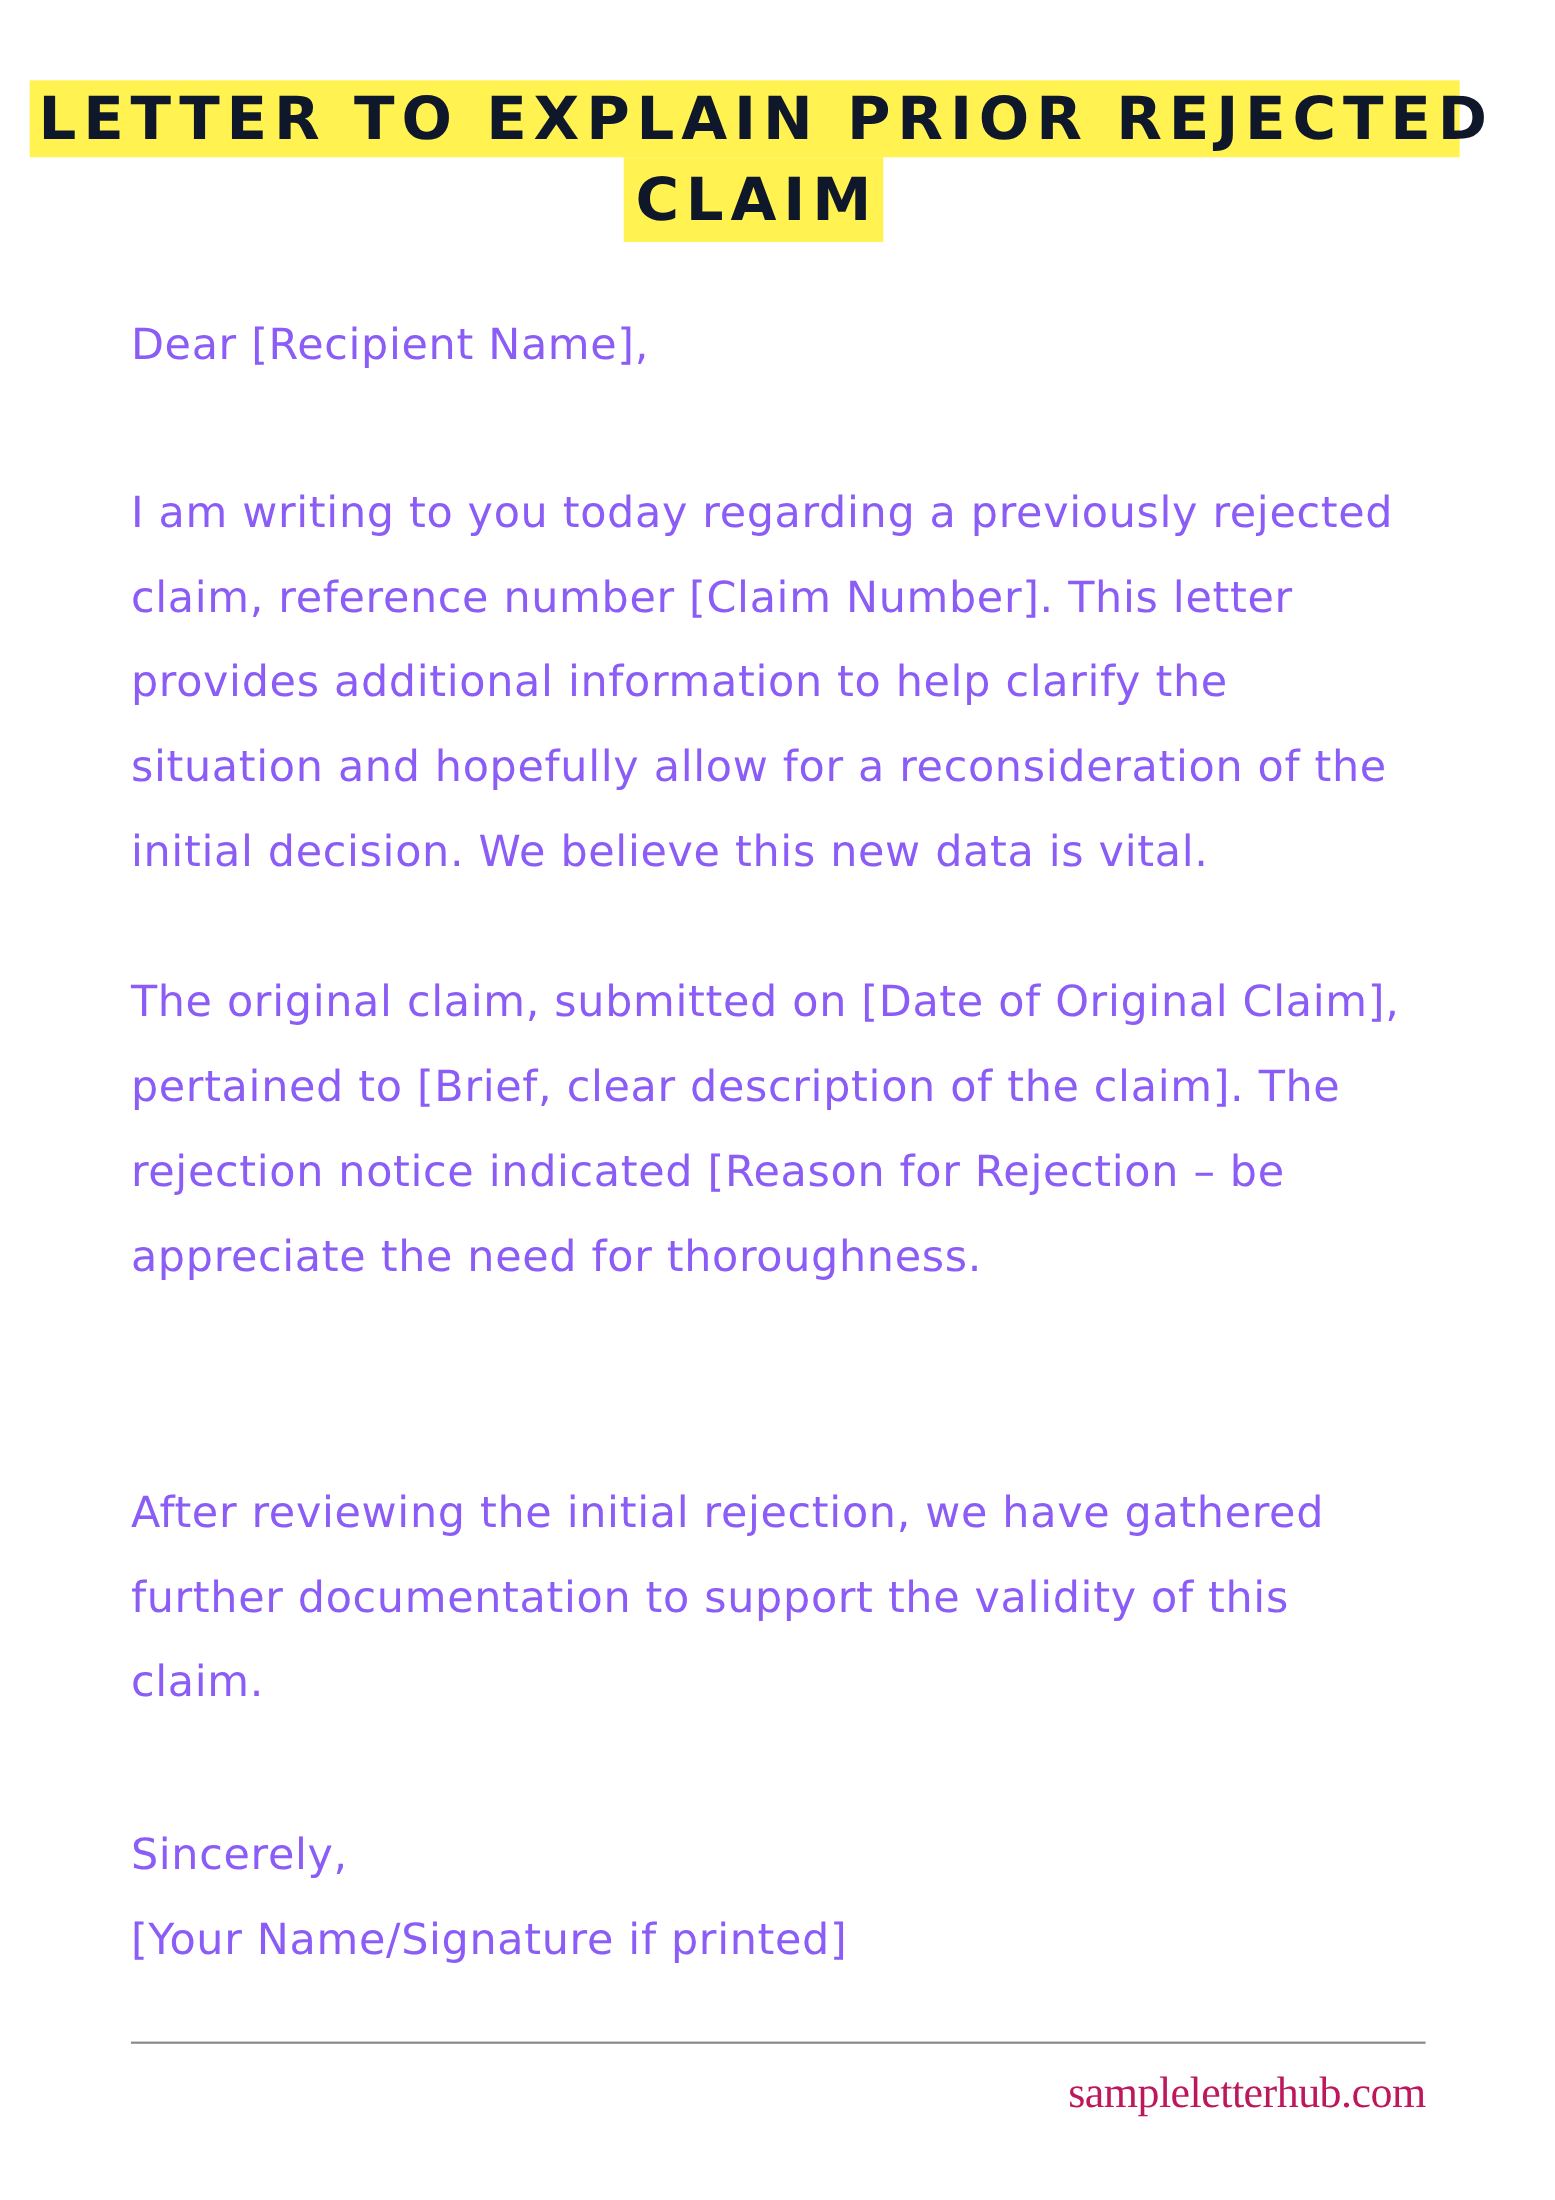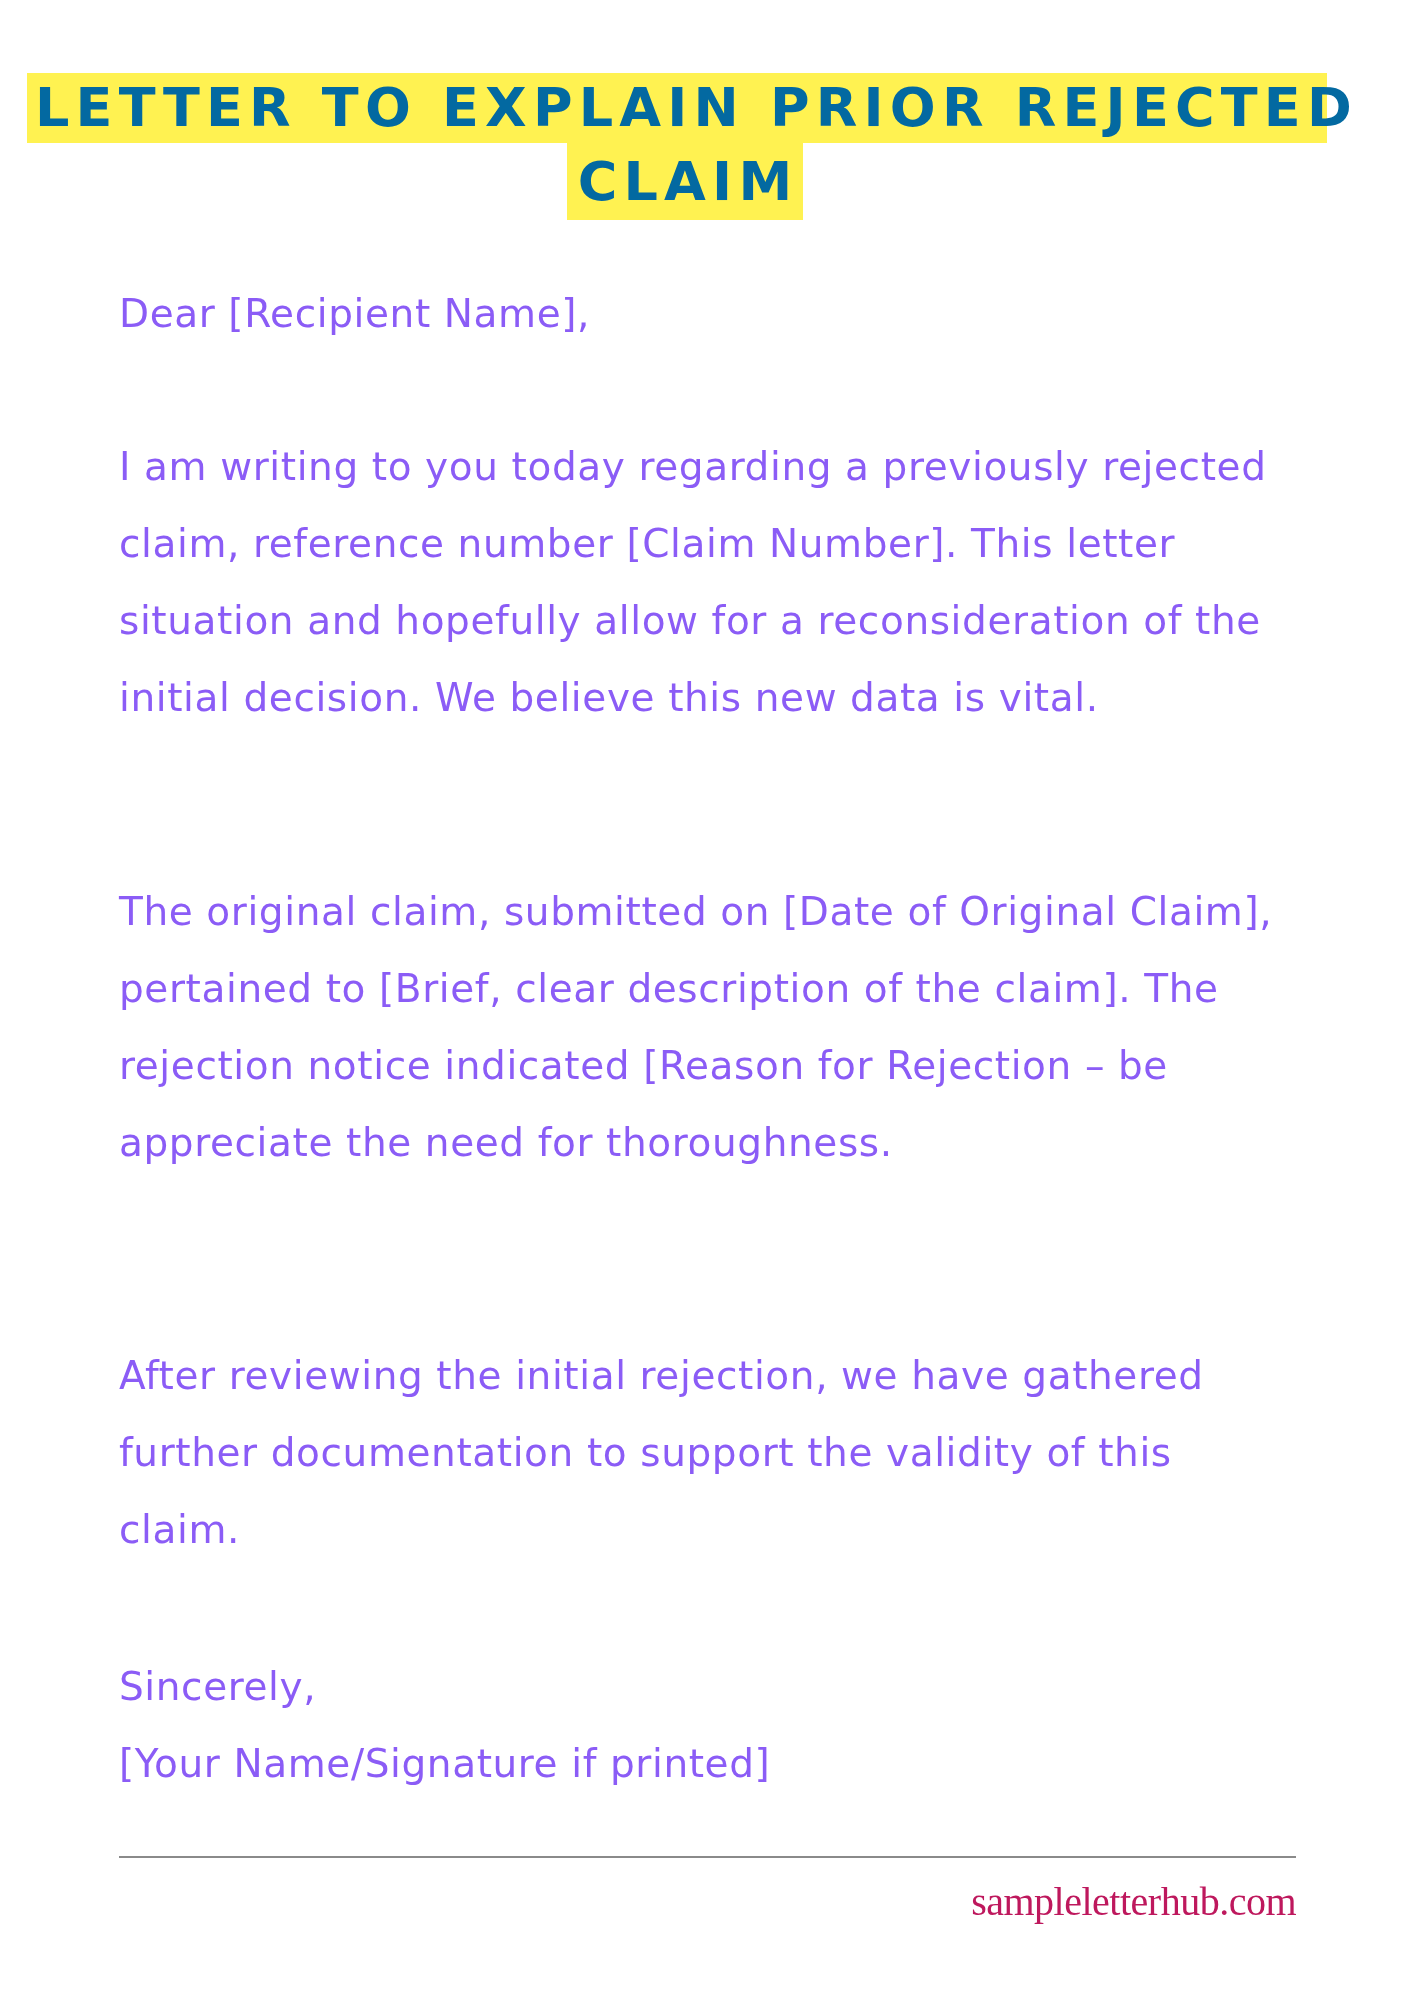--- a/index.html
+++ b/index.html
@@ -15,21 +15,21 @@
       color: #0b0b0b;
     }
     .title-line {
       position: absolute;
       background: #FFF251;
       font-family: "DejaVu Sans", sans-serif;
       font-weight: bold;
       font-size: 54px;
       letter-spacing: 6.2px;
       white-space: nowrap;
-      color: #0369a1;
+      color: #0f172a;
       line-height: 70px;
       height: 70px;
       box-sizing: border-box;
     }
     #title-line-1 {
       left: 27px;
       top: 73px;
       width: 1300px;
       padding-left: 8px;
     }
@@ -88,20 +88,21 @@
 <div id="title-line-1" class="title-line">LETTER TO EXPLAIN PRIOR REJECTED</div>
 <div id="title-line-2" class="title-line">CLAIM</div>
 
 <div id="greeting" class="body-text">
   <span class="line">Dear [Recipient Name],</span>
 </div>
 
 <div id="para-1" class="body-text">
   <span class="line">I am writing to you today regarding a previously rejected</span>
   <span class="line">claim, reference number [Claim Number]. This letter</span>
+  <span class="line">provides additional information to help clarify the</span>
   <span class="line">situation and hopefully allow for a reconsideration of the</span>
   <span class="line">initial decision. We believe this new data is vital.</span>
 </div>
 
 <div id="para-2" class="body-text">
   <span class="line">The original claim, submitted on [Date of Original Claim],</span>
   <span class="line">pertained to [Brief, clear description of the claim]. The</span>
   <span class="line">rejection notice indicated [Reason for Rejection – be</span>
   <span class="line">appreciate the need for thoroughness.</span>
 </div>

